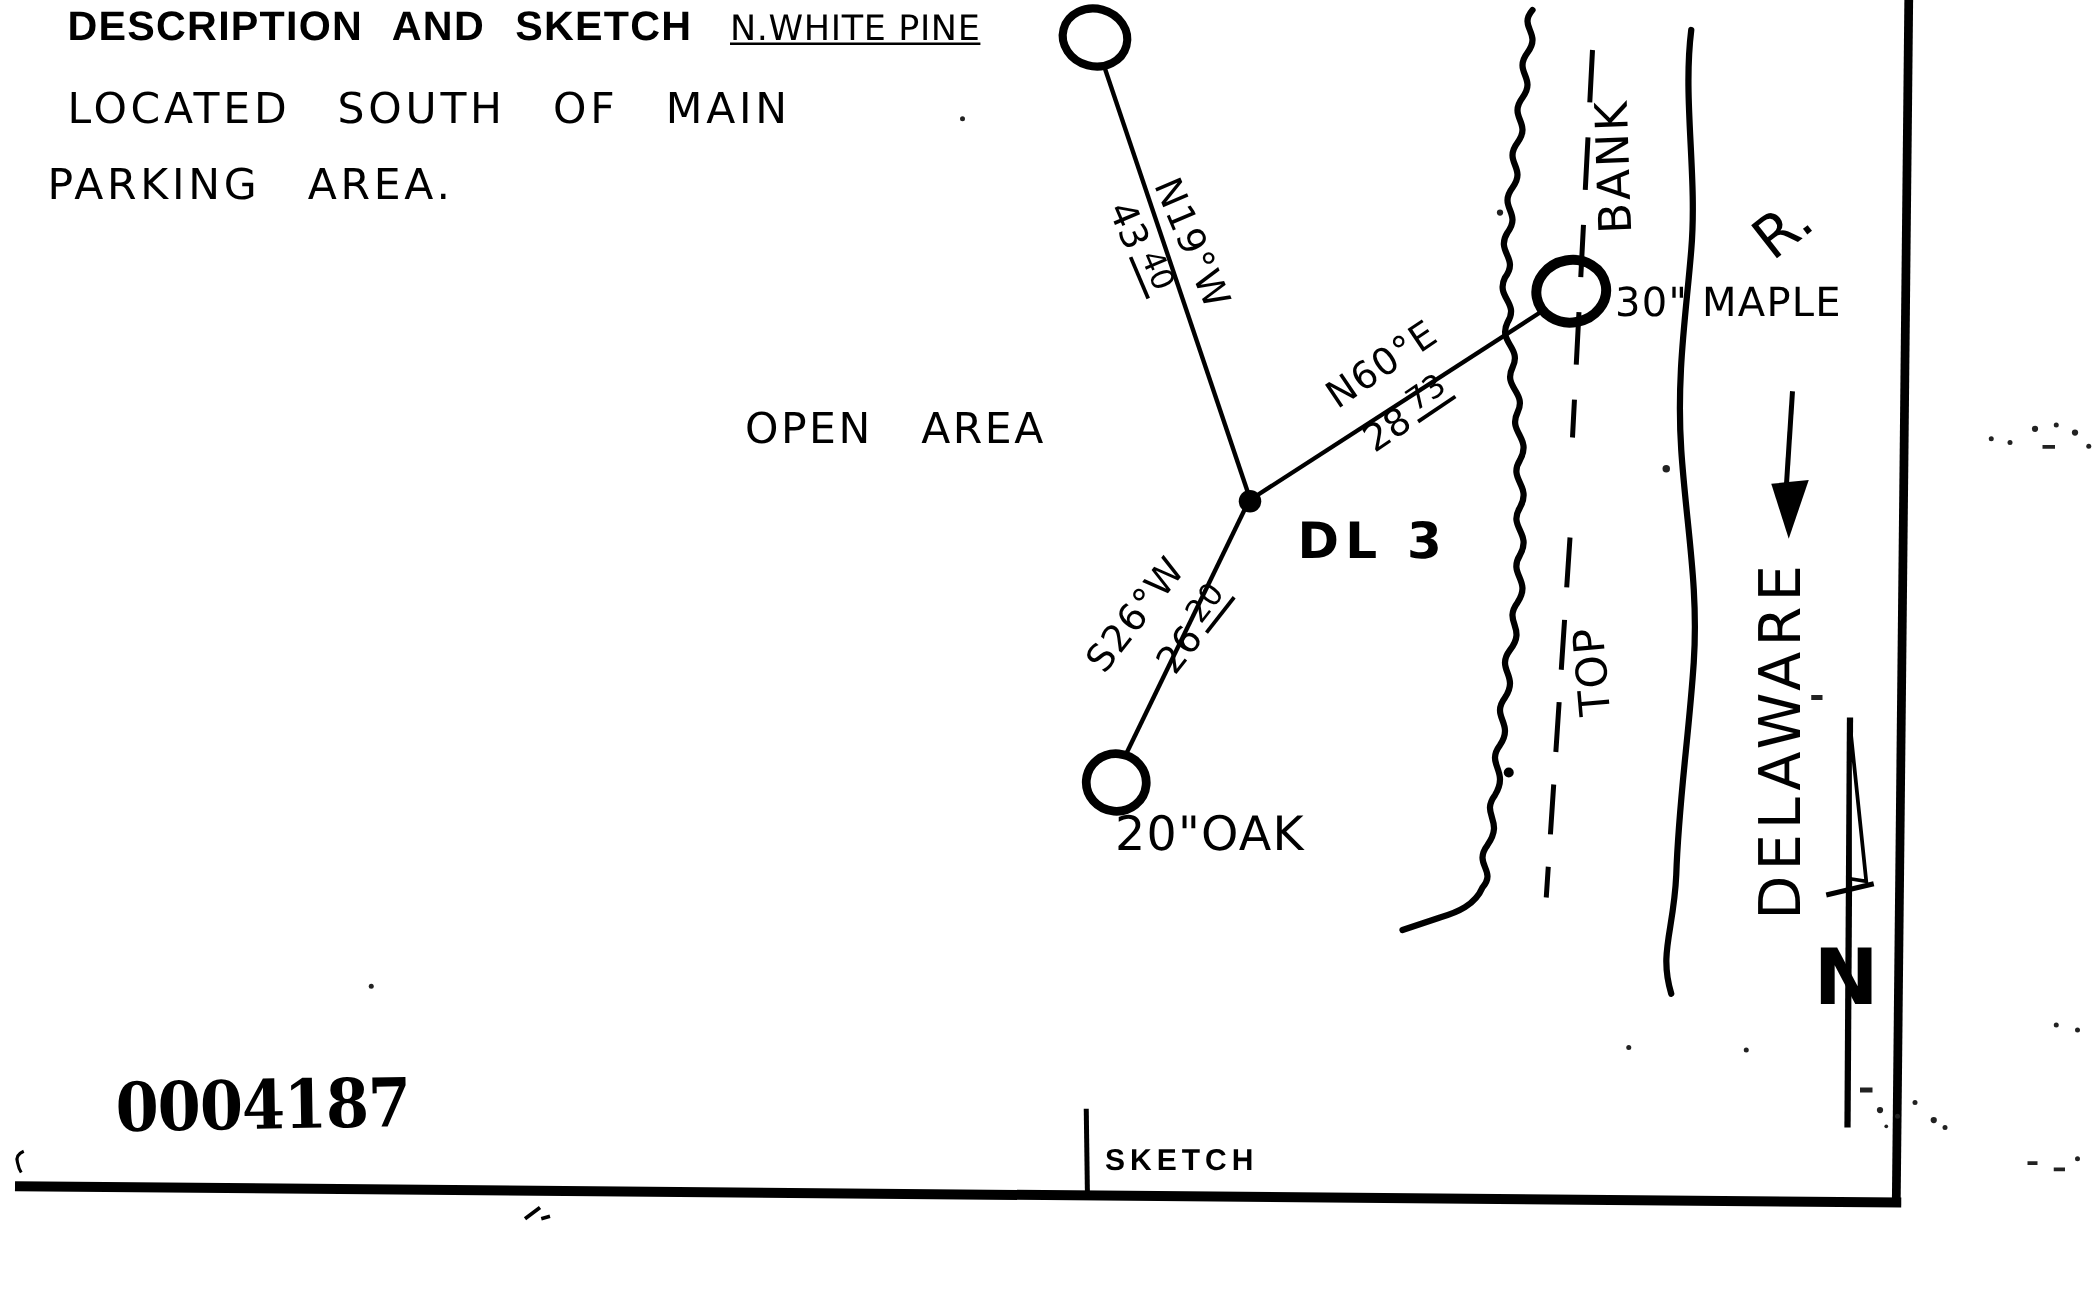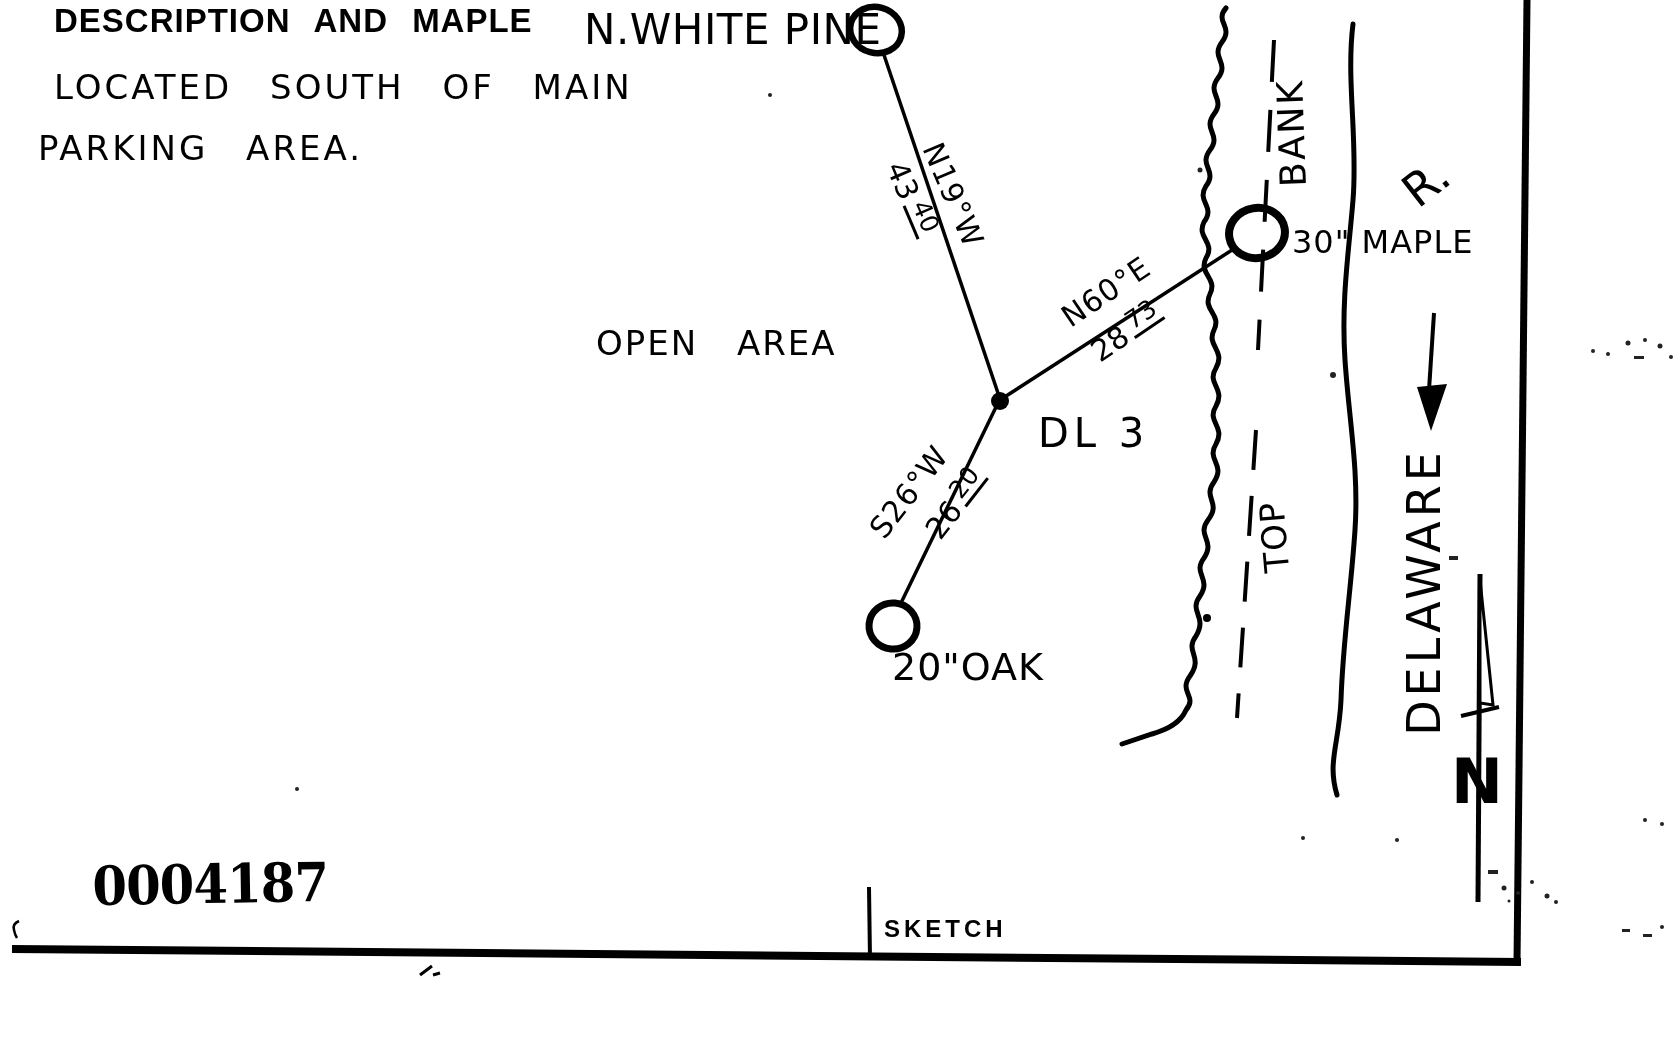--- a/index.html
+++ b/index.html
@@ -10,23 +10,23 @@
   .lines{position:absolute;left:0;top:0;width:1680px;height:1043px;}
   .t{position:absolute;white-space:nowrap;line-height:1.05;color:#000;}
   .ctr{transform:translate(-50%,-50%) rotate(var(--r,0deg));}
   .hand{font-family:"DejaVu Sans",sans-serif;}
   .printed{font-family:"Liberation Sans",sans-serif;font-weight:bold;}
 
   .title{left:54px;top:4px;font-size:33px;letter-spacing:1px;word-spacing:14px;}
   .loc1{left:54px;top:70px;font-size:34px;letter-spacing:3px;word-spacing:24px;text-align:center;}
   .loc2{left:38px;top:131px;font-size:34px;letter-spacing:3px;word-spacing:24px;}
 
-  .pine-label{left:584px;top:8px;font-size:42px;letter-spacing:0.5px;}
+  .pine-label{left:584px;top:8px;font-size:28px;letter-spacing:0.5px;text-decoration:underline;}
   .open-area{left:596px;top:326px;font-size:34px;letter-spacing:2px;word-spacing:26px;}
-  .dl3{left:1038px;top:412px;font-size:40px;letter-spacing:5px;}
+  .dl3{left:1038px;top:412px;font-size:40px;letter-spacing:5px;font-weight:bold;}
   .oak-label{left:892px;top:648px;font-size:38px;letter-spacing:1px;}
   .maple-label{left:1292px;top:226px;font-size:32px;letter-spacing:1px;}
 
   .bearing{font-size:30px;letter-spacing:1px;}
   .dist{font-size:30px;}
   .dist .frac{display:inline-block;font-size:25px;position:relative;top:-9px;
     margin-left:5px;border-bottom:3px solid #000;padding:0 2px 1px 2px;}
 
   .bank-label{left:1292px;top:133px;--r:-92deg;font-size:36px;letter-spacing:2px;}
   .top-label{left:1275px;top:537px;--r:-95deg;font-size:34px;letter-spacing:1px;}
@@ -111,21 +111,21 @@
       <rect x="1622" y="929" width="8" height="3"></rect>
         <rect x="1643" y="934" width="9" height="3"></rect>
       <circle cx="1662" cy="927" r="2"></circle>
       <circle cx="1645" cy="820" r="2"></circle>
         <circle cx="1662" cy="824" r="2"></circle>
       <path d="M420,975 l12,-9 M433,975 l7,-2" stroke="#000" stroke-width="3" fill="none"></path>
       <path d="M19,921 q-7,3 -5,9 q1,5 3,8" stroke="#000" stroke-width="2.5" fill="none"></path>
     </g>
   </svg>
 
-  <div class="t printed title">DESCRIPTION AND MAPLE</div>
+  <div class="t printed title">DESCRIPTION AND SKETCH</div>
 
   <div class="t hand loc1">LOCATED SOUTH OF MAIN</div>
   <div class="t hand loc2">PARKING AREA.</div>
 
   <div class="t hand pine-label">N.WHITE PINE</div>
   <div class="t hand maple-label">30" MAPLE</div>
   <div class="t hand oak-label">20"OAK</div>
 
   <div class="t hand open-area">OPEN AREA</div>
   <div class="t hand dl3">DL 3</div>

